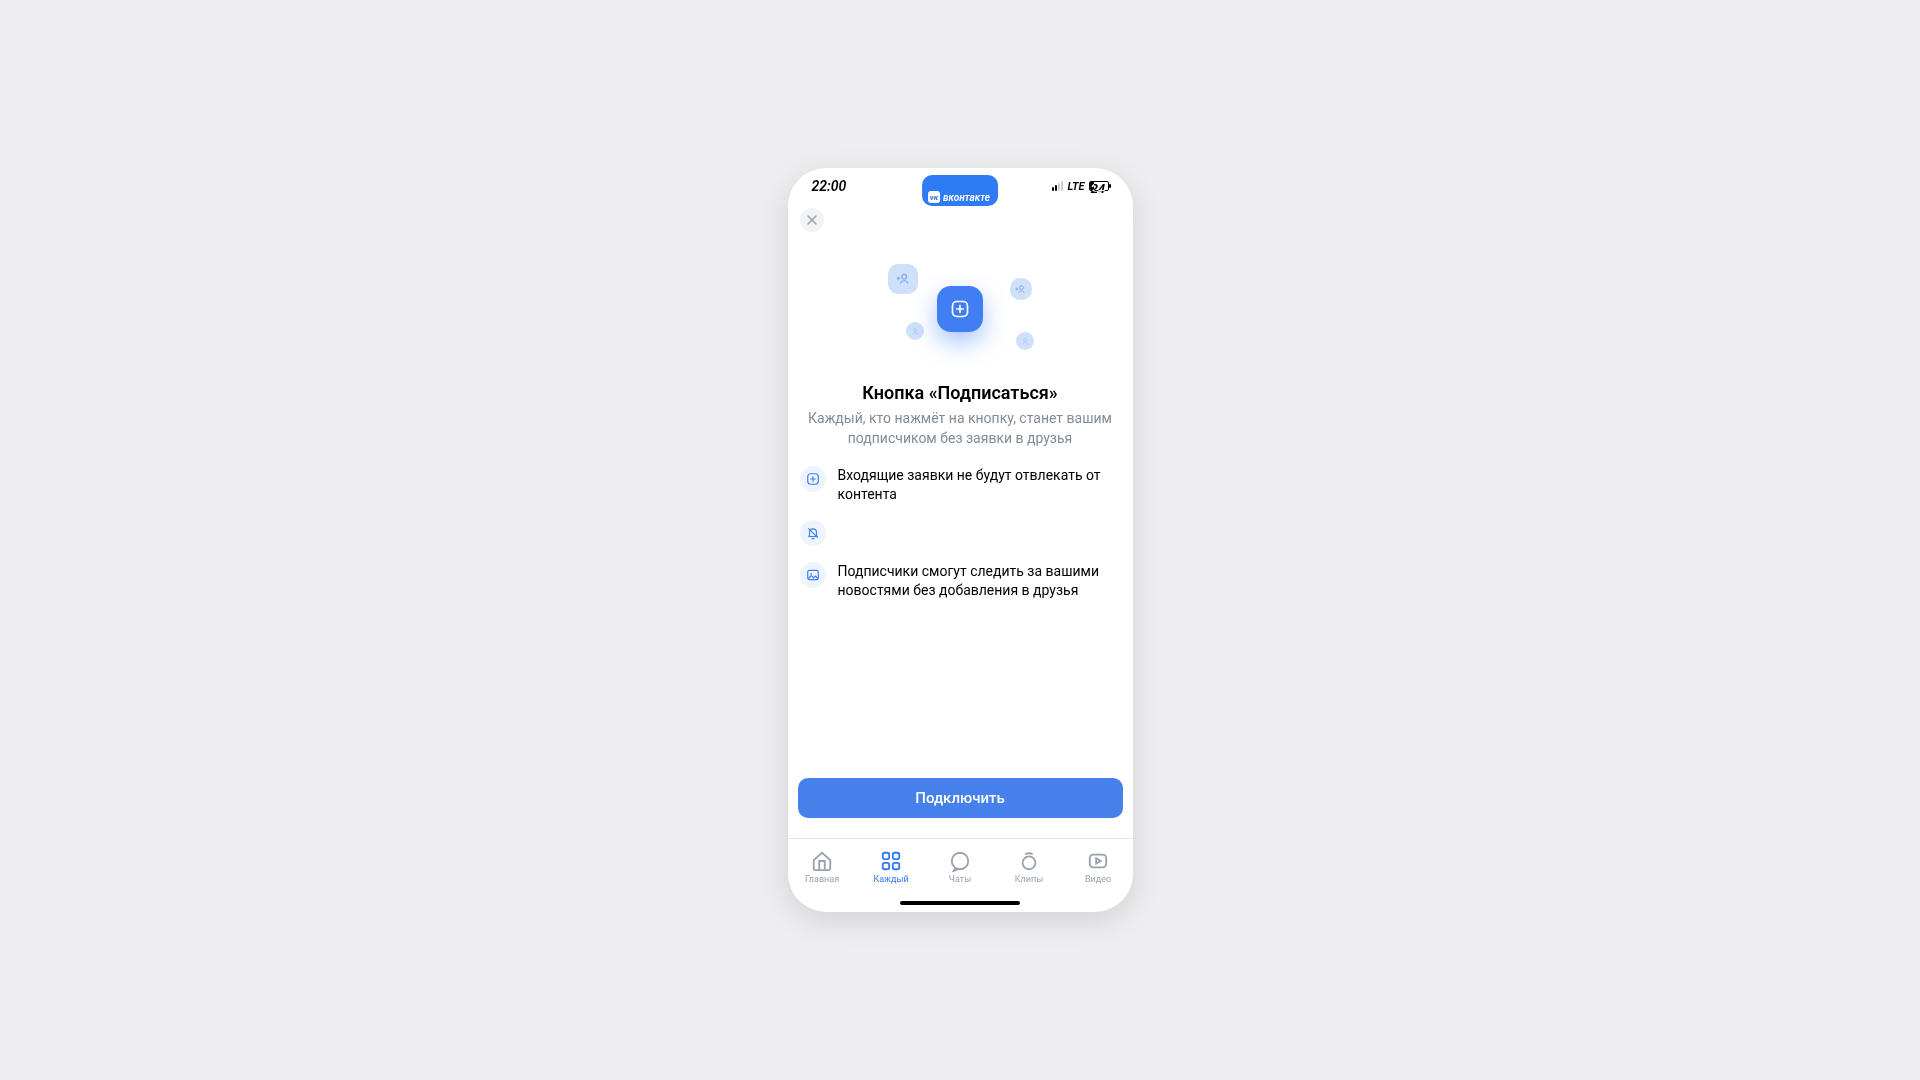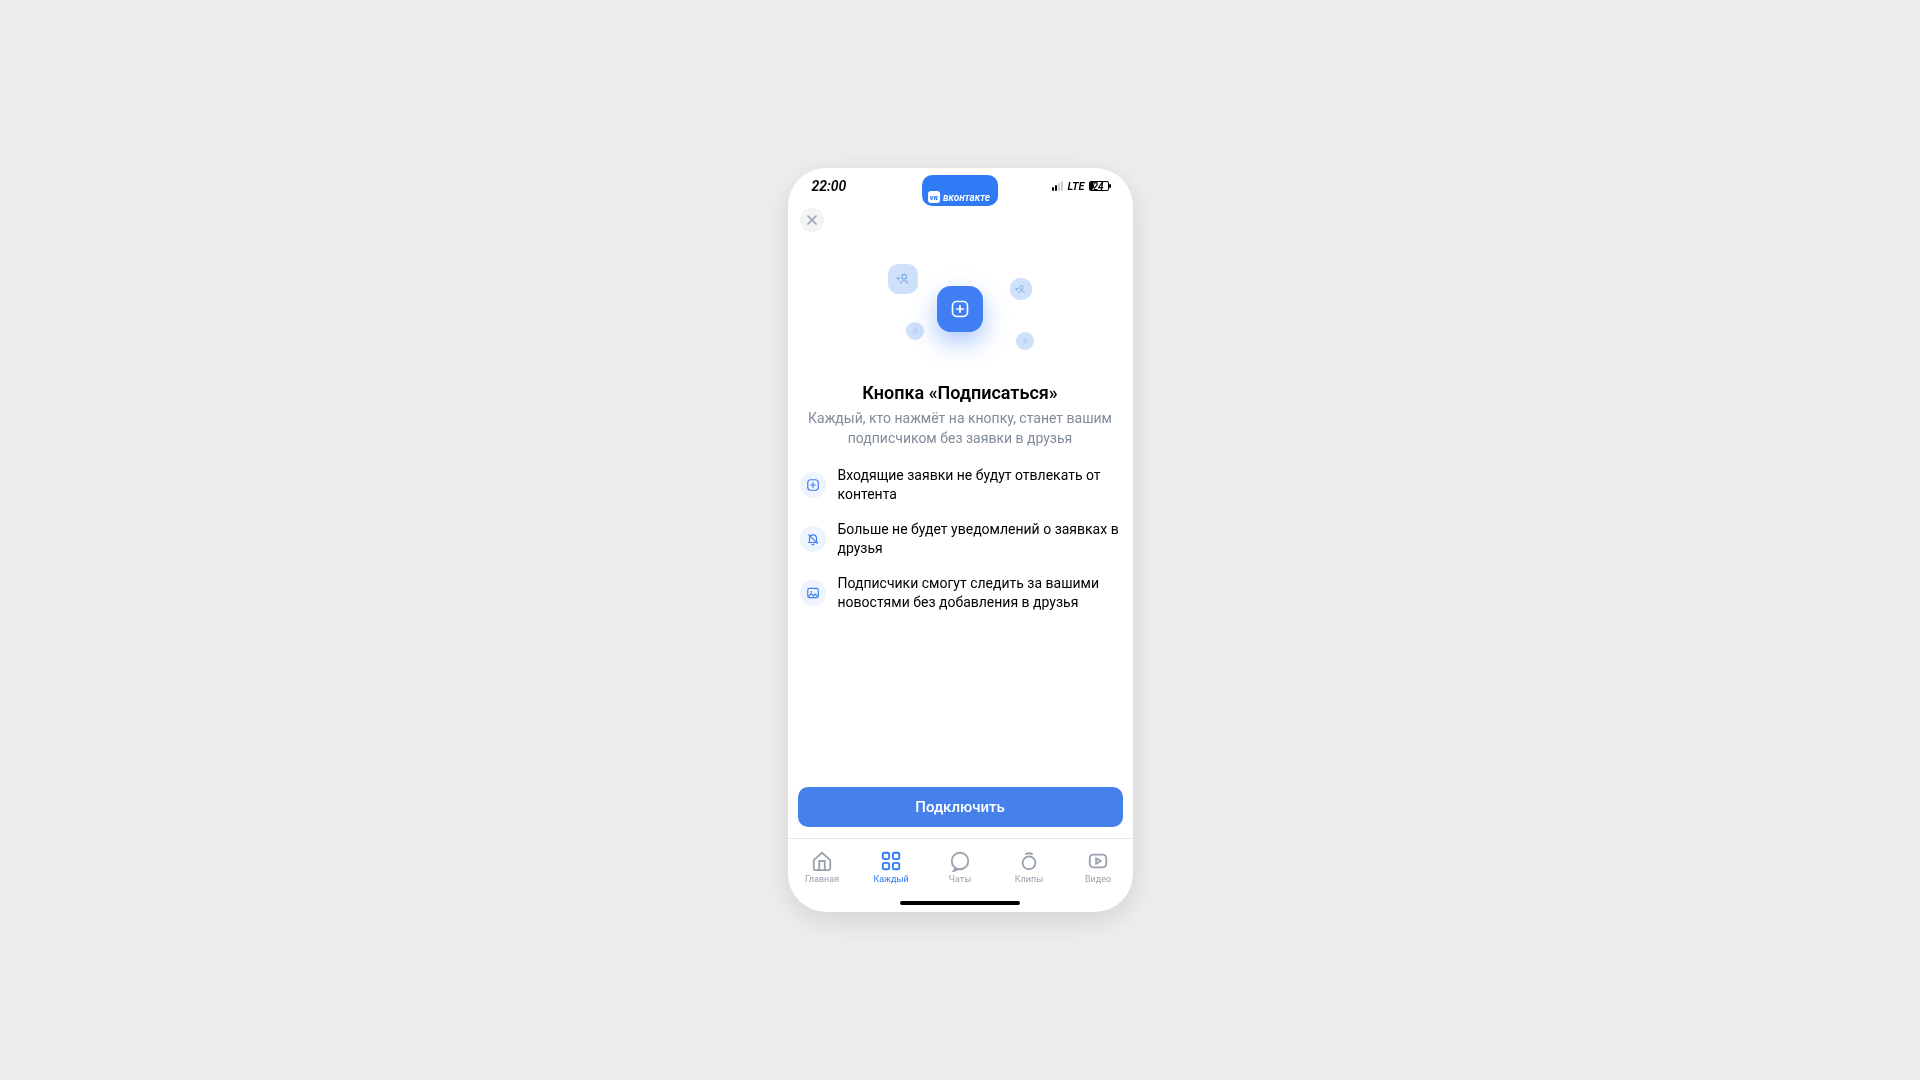--- a/index.html
+++ b/index.html
@@ -59,21 +59,21 @@
   .status-right { display:flex; align-items:center; gap:4px; font-size:11px;}
   .signal { display:flex; align-items:flex-end; gap:1px;}
   .signal span{width:2px;background:#000;border-radius:1px;}
   .signal span:nth-child(1){height:4px;}
   .signal span:nth-child(2){height:6px;}
   .signal span:nth-child(3){height:8px;background:#ccc;}
   .signal span:nth-child(4){height:10px;background:#ccc;}
   .battery { width:20px;height:10px;border:1px solid #000;border-radius:2px;position:relative;}
   .battery::after{content:"";position:absolute;right:-3px;top:2px;width:2px;height:4px;background:#000;border-radius:1px;}
   .battery .fill{height:100%;width:24%;background:#000;border-radius:1px;}
-  .battery .num{position:absolute;left:0;right:1px;top:-1px;font-size:10px;text-align:center;color:#fff;mix-blend-mode:difference;}
+  .battery .num{position:absolute;left:0;right:1px;top:-1px;font-size:13px;text-align:center;color:#fff;mix-blend-mode:difference;}
   
   .header { padding: 4px 12px; }
   .close-btn {
     width: 24px; height:24px; border-radius:50%;
     background:#f2f3f5; display:flex;align-items:center;justify-content:center;
     color:#99a2ad; cursor:pointer;
   }
   
   .hero { height: 130px; position: relative; margin-top: 8px;}
   .hero .big-plus {
@@ -94,32 +94,32 @@
   .title {
     text-align:center; font-size:18px; font-weight:600; color:#000000;
     padding: 8px 16px 6px;
   }
   .subtitle {
     text-align:center; font-size:14px; color:#818c99; line-height:1.4;
     padding: 0 12px 18px;
   }
   
   .features { padding: 0 12px; display:flex; flex-direction:column; gap:16px;}
-  .feature { display:flex; gap:12px; align-items:center;}
+  .feature { display:flex; gap:12px; align-items:flex-start;}
   .feature .ficon {
     width:26px;height:26px;border-radius:50%;background:#eef4fe;
     display:flex;align-items:center;justify-content:center;flex-shrink:0;
     color:#3f7ff3;
   }
   .feature .ftext { font-size:14px; color:#000; line-height:1.35;}
   
   .spacer{flex:1;}
   
   .cta {
-    margin: 0 10px 11px; height:40px; border-radius:10px; background:#4680ea;
+    margin: 0 10px 20px; height:40px; border-radius:10px; background:#4680ea;
     display:flex;align-items:center;justify-content:center;
     color:#fff; font-size:15px; font-weight:500; cursor:pointer;
   }
   
   .tabbar {
     height:56px; display:flex; border-top:1px solid #e7e8ec;
   }
   .tab{flex:1;display:flex;flex-direction:column;align-items:center;justify-content:center;gap:2px;cursor:pointer;}
   .tab .ticon{width:22px;height:22px;display:flex;align-items:center;justify-content:center;}
   .tab .tlabel{font-size:9px;color:#99a2ad;}
@@ -212,21 +212,20 @@
       <div class="ftext">Входящие заявки не будут отвлекать от контента</div>
     </div>
     <div class="feature">
       <div class="ficon">
         <svg width="14" height="14" viewBox="0 0 24 24" fill="none">
             <path d="M6 16V11a6 6 0 0112 0v5l1 2H5l1-2z" stroke="#3f7ff3" stroke-width="2"></path>
             <path d="M10 20a2 2 0 004 0" stroke="#3f7ff3" stroke-width="2"></path>
             <path d="M4 4l16 16" stroke="#3f7ff3" stroke-width="2"></path>
           </svg>
       </div>
-      <div class="ftext">Больше не будет уведомлений о заявках в друзья</div>
     </div>
     <div class="feature">
       <div class="ficon">
         <svg width="14" height="14" viewBox="0 0 24 24" fill="none">
             <rect x="3" y="4" width="18" height="16" rx="3" stroke="#3f7ff3" stroke-width="2"></rect>
             <circle cx="9" cy="10" r="1.5" fill="#3f7ff3"></circle>
             <path d="M4 18l5-5 4 4 3-3 4 4" stroke="#3f7ff3" stroke-width="2"></path>
           </svg>
       </div>
       <div class="ftext">Подписчики смогут следить за вашими новостями без добавления в друзья</div>

